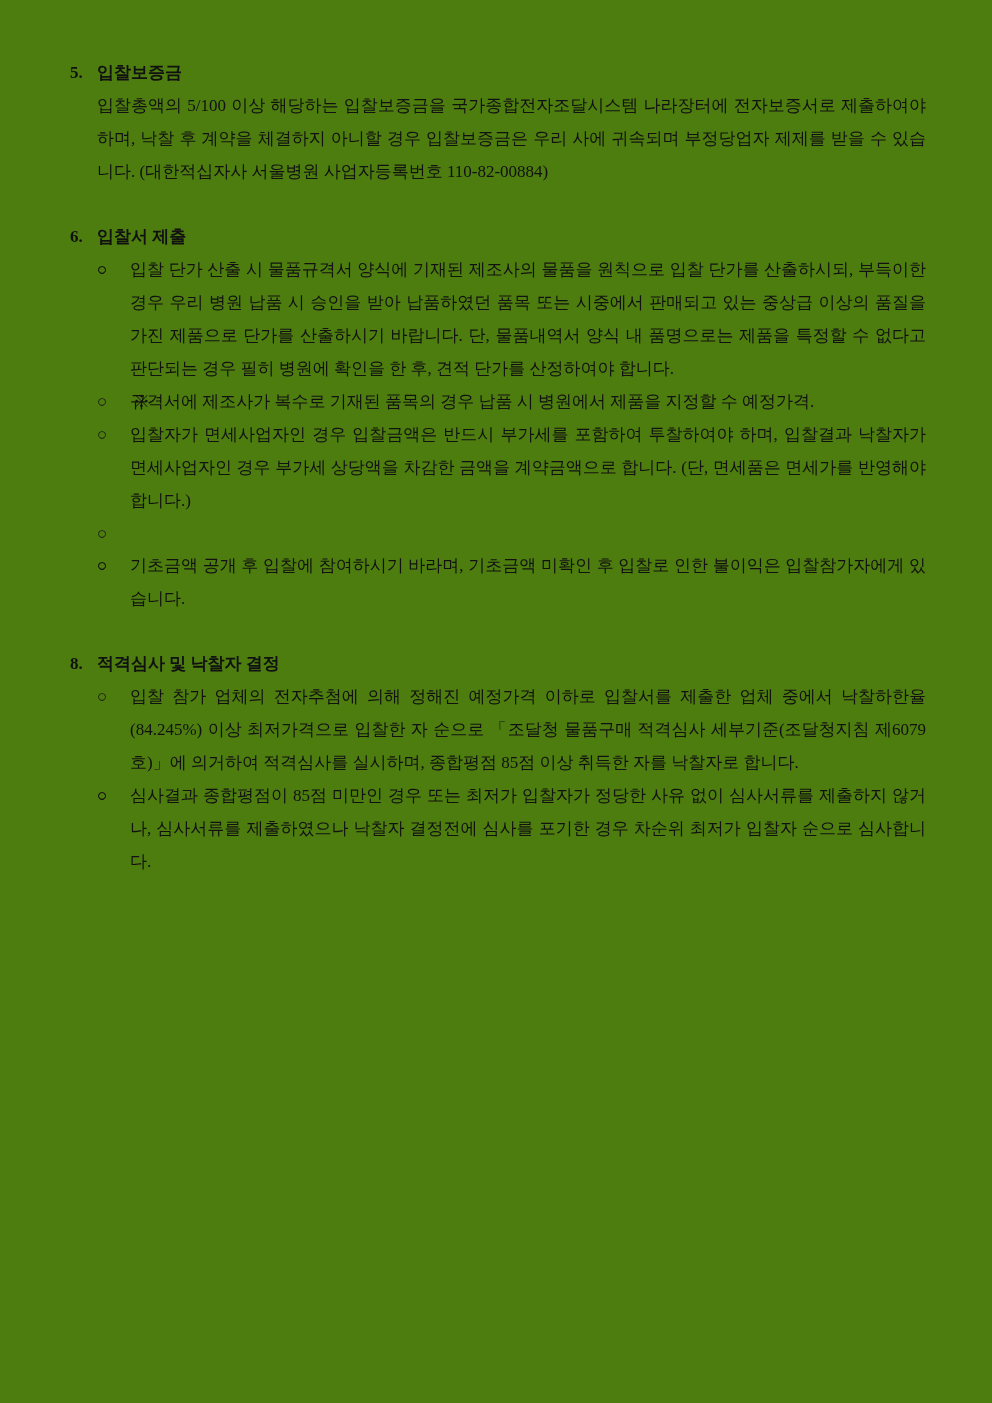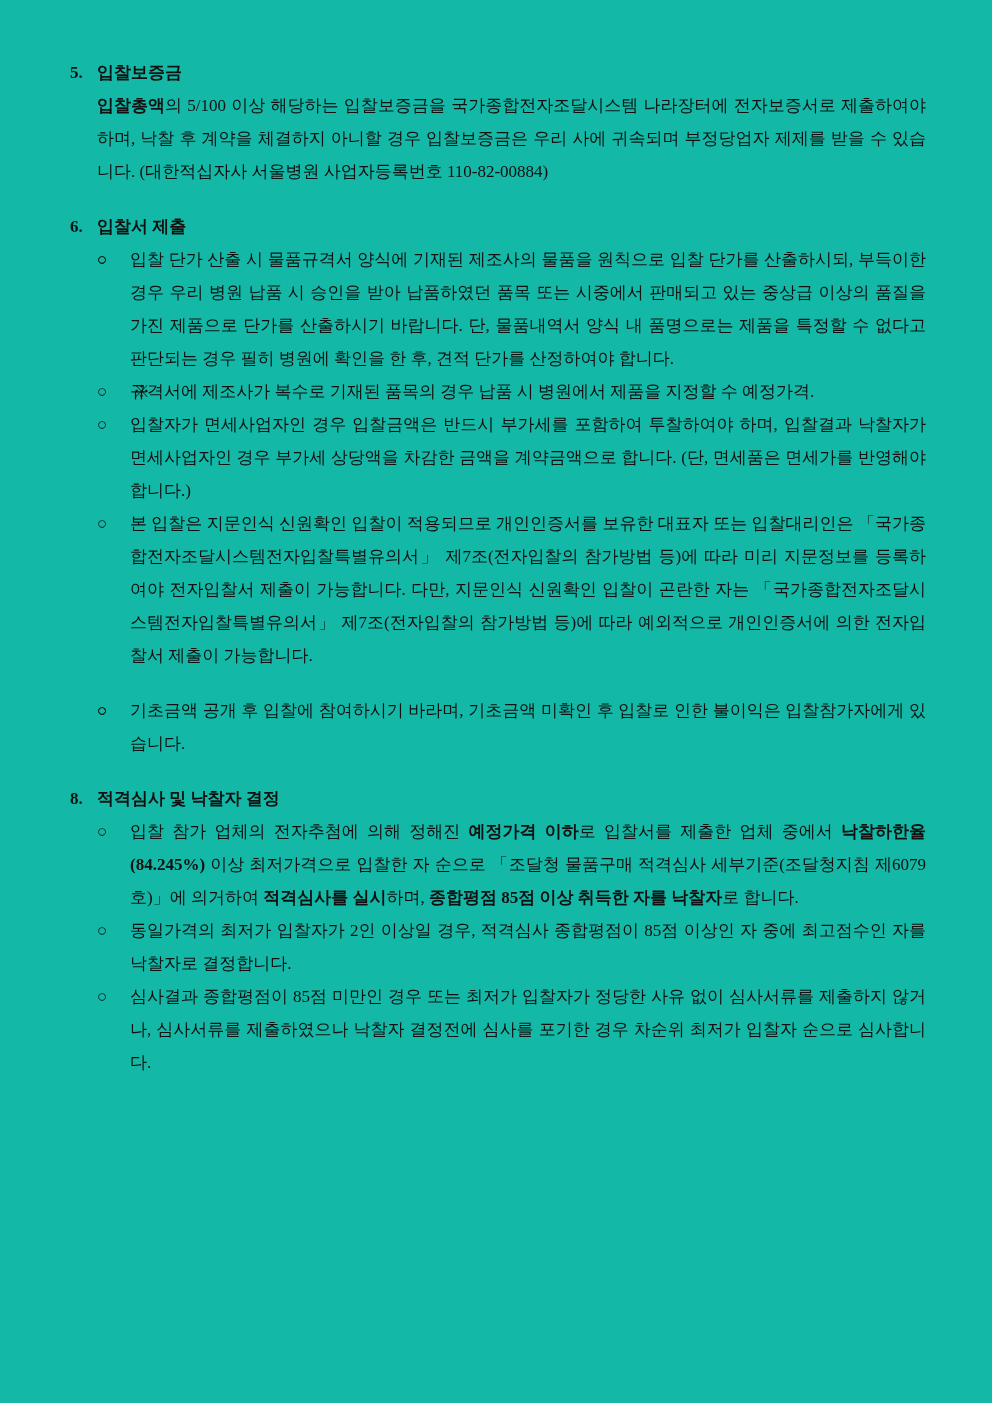--- a/index.html
+++ b/index.html
@@ -6,30 +6,30 @@
   html, body {
     margin: 0;
     padding: 0;
     background: #ffffff;
   }
   .page {
     position: relative;
     width: 992px;
     height: 1403px;
     margin: 0 auto;
-    background: #14b8a6;
+    background: #4d7c0f;
     box-sizing: border-box;
     padding: 56px 66px 0 70px;
     color: #111111;
     font-family: "Liberation Serif", "DejaVu Serif", serif;
     font-size: 17px;
     line-height: 33px;
     overflow: hidden;
   }
-  .section + .section { margin-top: 22px; }
+  .section + .section { margin-top: 32px; }
   .section-header { font-weight: bold; }
   .section-number {
     display: inline-block;
     width: 27px;
   }
   .section-body { margin-left: 27px; }
   .item {
     position: relative;
     text-align: justify;
   }
@@ -42,52 +42,52 @@
   }
   .item.note {
     margin-left: 36px;
     padding-left: 27px;
   }
   .item.note > .marker {
     position: absolute;
     left: 0;
     top: 0;
   }
-  .bold { font-weight: bold; }
+  .bold { font-weight: normal; }
 </style>
 </head>
 <body>
 
 <div class="page">
   <div>
       <section class="section">
         <div class="section-header"><span class="section-number">5.</span><span class="section-title">입찰보증금</span></div>
         <div class="section-body">
           <div class="item paragraph"><span class="bold">입찰총액</span><span>의 5/100 이상 해당하는 입찰보증금을 국가종합전자조달시스템 나라장터에 전자보증서로 제출하여야 하며, 낙찰 후 계약을 체결하지 아니할 경우 입찰보증금은 우리 사에 귀속되며 부정당업자 제제를 받을 수 있습니다. (대한적십자사 서울병원 사업자등록번호 110-82-00884)</span></div>
         </div>
       </section>
       <section class="section">
         <div class="section-header"><span class="section-number">6.</span><span class="section-title">입찰서 제출</span></div>
         <div class="section-body">
           <div class="item bullet"><span class="marker">○</span></div>
           <div class="item bullet"><span class="marker">○</span><span>입찰 단가 산출 시 물품규격서 양식에 기재된 제조사의 물품을 원칙으로 입찰 단가를 산출하시되, 부득이한 경우 우리 병원 납품 시 승인을 받아 납품하였던 품목 또는 시중에서 판매되고 있는 중상급 이상의 품질을 가진 제품으로 단가를 산출하시기 바랍니다. 단, 물품내역서 양식 내 품명으로는 제품을 특정할 수 없다고 판단되는 경우 필히 병원에 확인을 한 후, 견적 단가를 산정하여야 합니다.</span></div>
           <div class="item note"><span class="marker">※</span></div>
           <div class="item bullet"><span class="marker">○</span><span>규격서에 제조사가 복수로 기재된 품목의 경우 납품 시 병원에서 제품을 지정할 수 예정가격.</span></div>
           <div class="item bullet"><span class="marker">○</span><span>입찰자가 면세사업자인 경우 입찰금액은 반드시 부가세를 포함하여 투찰하여야 하며, 입찰결과 낙찰자가 면세사업자인 경우 부가세 상당액을 차감한 금액을 계약금액으로 합니다. (단, 면세품은 면세가를 반영해야 합니다.)</span></div>
-          <div class="item bullet"><span class="marker">○</span><span>본 입찰은 지문인식 신원확인 입찰이 적용되므로 개인인증서를 보유한 대표자 또는 입찰대리인은 「국가종합전자조달시스템전자입찰특별유의서」 제7조(전자입찰의 참가방법 등)에 따라 미리 지문정보를 등록하여야 전자입찰서 제출이 가능합니다. 다만, 지문인식 신원확인 입찰이 곤란한 자는 「국가종합전자조달시스템전자입찰특별유의서」 제7조(전자입찰의 참가방법 등)에 따라 예외적으로 개인인증서에 의한 전자입찰서 제출이 가능합니다.</span></div>
+          <div class="item bullet"><span class="marker">○</span></div>
         </div>
       </section>
       <section class="section">
         <div class="section-body">
           <div class="item bullet"><span class="marker">○</span></div>
           <div class="item bullet"><span class="marker">○</span><span>기초금액 공개 후 입찰에 참여하시기 바라며, 기초금액 미확인 후 입찰로 인한 불이익은 입찰참가자에게 있습니다.</span></div>
         </div>
       </section>
       <section class="section">
         <div class="section-header"><span class="section-number">8.</span><span class="section-title">적격심사 및 낙찰자 결정</span></div>
         <div class="section-body">
           <div class="item bullet"><span class="marker">○</span><span>입찰 참가 업체의 전자추첨에 의해 정해진 </span><span class="bold">예정가격 이하</span><span>로 입찰서를 제출한 업체 중에서 </span><span class="bold">낙찰하한율(84.245%)</span><span> 이상 최저가격으로 입찰한 자 순으로 「조달청 물품구매 적격심사 세부기준(조달청지침 제6079호)」에 의거하여 </span><span class="bold">적격심사를 실시</span><span>하며, </span><span class="bold">종합평점 85점 이상 취득한 자를 낙찰자</span><span>로 합니다.</span></div>
-          <div class="item bullet"><span class="marker">○</span><span>동일가격의 최저가 입찰자가 2인 이상일 경우, 적격심사 종합평점이 85점 이상인 자 중에 최고점수인 자를 낙찰자로 결정합니다.</span></div>
+          <div class="item bullet"><span class="marker">○</span></div>
           <div class="item bullet"><span class="marker">○</span><span>심사결과 종합평점이 85점 미만인 경우 또는 최저가 입찰자가 정당한 사유 없이 심사서류를 제출하지 않거나, 심사서류를 제출하였으나 낙찰자 결정전에 심사를 포기한 경우 차순위 최저가 입찰자 순으로 심사합니다.</span></div>
         </div>
       </section>
     </div>
 </div>
 
 </body></html>

